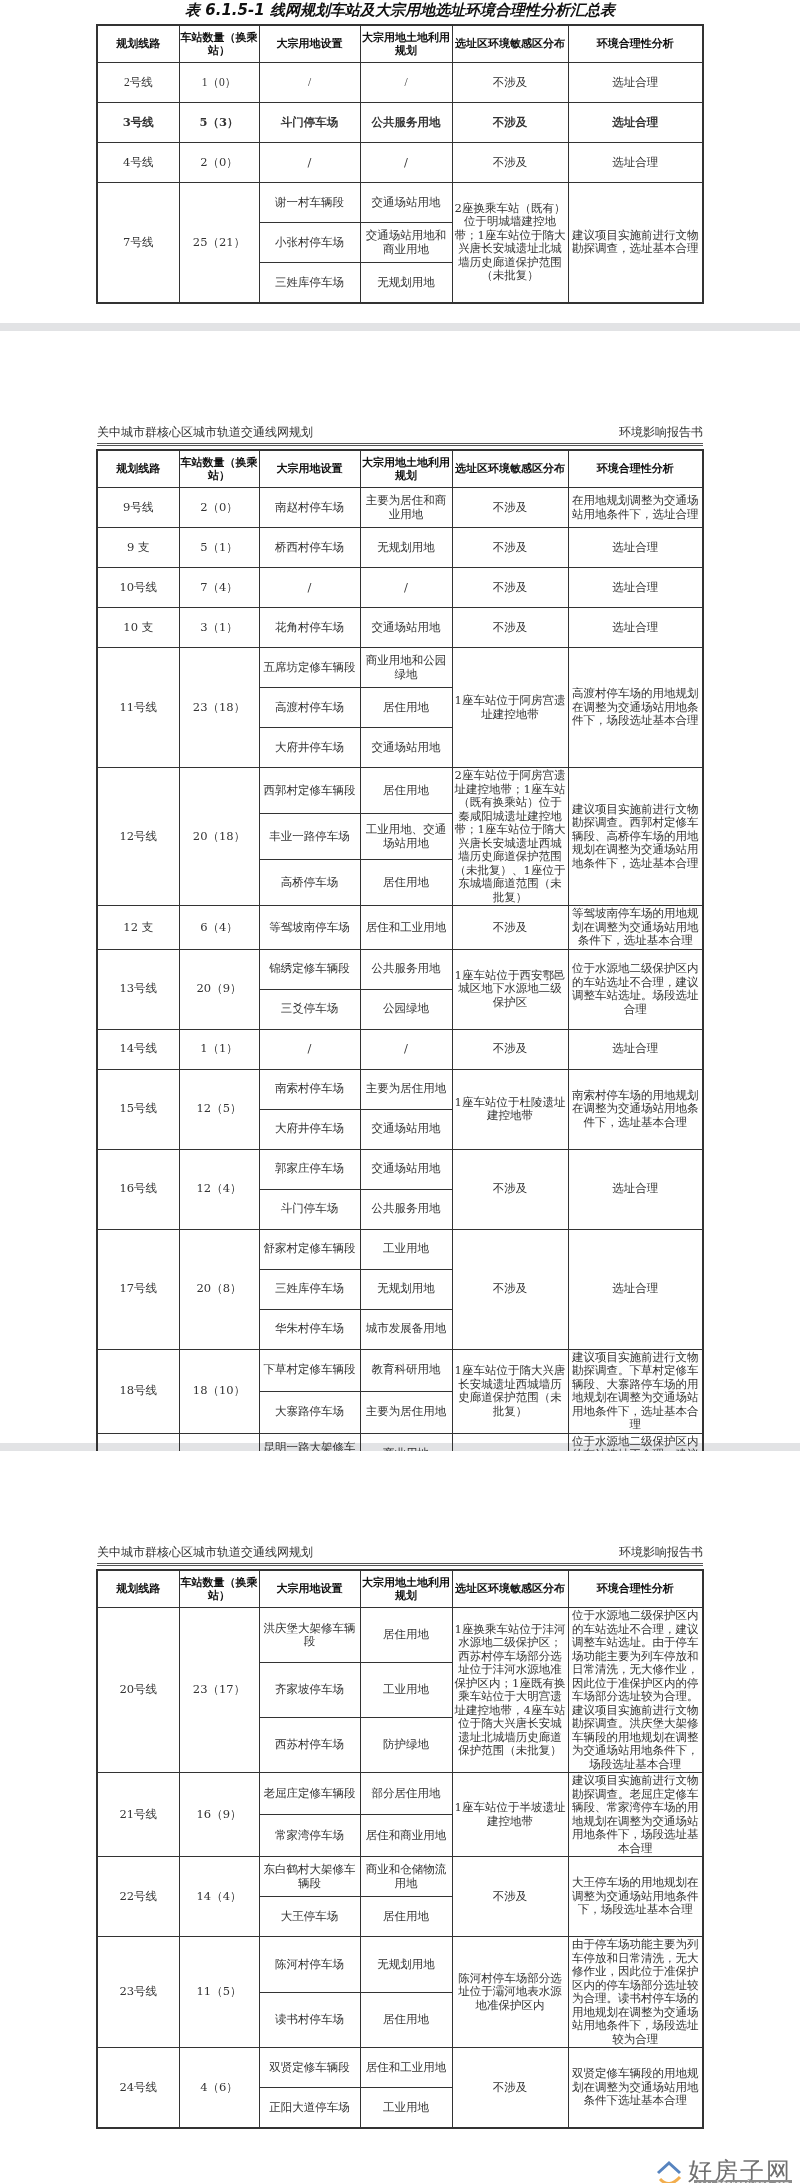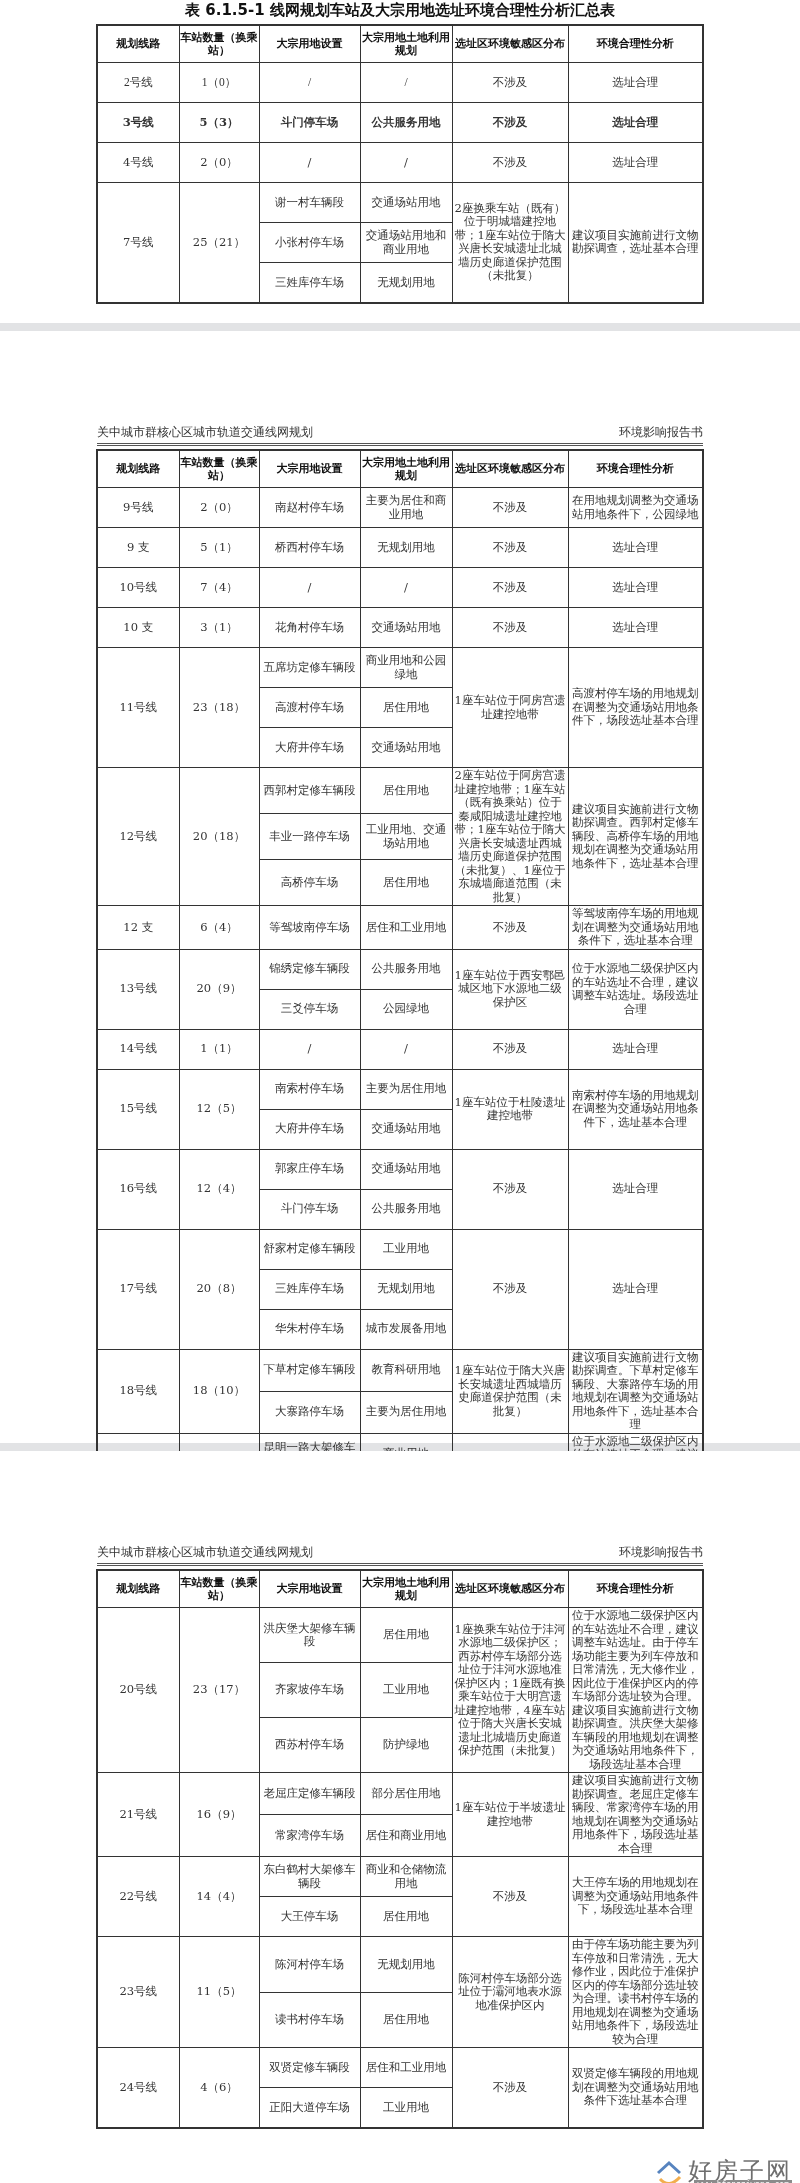--- a/index.html
+++ b/index.html
@@ -1,19 +1,19 @@
 <!DOCTYPE html>
 <html><head>
 <meta charset="utf-8">
 <style>
   html, body { margin: 0; padding: 0; background: #ffffff; }
   body { width: 800px; font-family: "DejaVu Serif", "Liberation Serif", serif; color: #222; }
   .page { position: relative; background: #fff; }
   .page-sep { height: 8px; background: #e2e3e5; }
-  .doc-title { text-align: center; font-family: "DejaVu Sans", sans-serif; font-weight: bold; font-size: 15px; color: #111; padding-top: 0px; height: 24px; line-height: 20px; }
+  .doc-title { text-align: center; font-family: "DejaVu Sans", sans-serif; font-weight: bold; font-size: 15px; color: #111; padding-top: 0px; height: 24px; line-height: 20px; font-style: italic; }
   .running-head { margin: 0 auto; width: 606px; display: flex; justify-content: space-between; font-size: 12px; color: #333; border-bottom: 3px double #555; padding-bottom: 2px; height: 18px; line-height: 18px; }
   table.grid { border-collapse: collapse; margin: 0 auto; width: 606px; table-layout: fixed; font-size: 11.5px; }
   table.grid td, table.grid th { border: 1px solid #333; text-align: center; vertical-align: middle; padding: 1px 1px; line-height: 13.5px; color: #333; }
   table.grid { border: 2px solid #333; }
   table.grid th { font-family: "DejaVu Sans", sans-serif; font-weight: bold; font-size: 11px; color: #111; height: 34px; }
   td.left { text-align: left; }
   .page-num { text-align: center; font-size: 12px; color: #333; }
   .watermark { position: absolute; right: 8px; bottom: 4px; display: flex; align-items: flex-end; opacity: 0.85; }
   .wm-text { font-size: 24px; color: #555; font-family: "DejaVu Serif", serif; letter-spacing: 2px; }
   .wm-url { position: absolute; right: 0; bottom: -2px; font-size: 8px; color: #fff; background: #777; padding: 0 3px; font-family: "DejaVu Sans Mono", monospace; }
@@ -114,21 +114,21 @@
         <th>环境合理性分析</th>
       </tr>
     </thead>
     <tbody>
         <tr style="height: 40px; margin-top: 12px;">
           <td>9号线</td>
           <td>2（0）</td>
           <td>南赵村停车场</td>
           <td>主要为居住和商业用地</td>
           <td>不涉及</td>
-          <td class="left">在用地规划调整为交通场站用地条件下，公园绿地</td>
+          <td class="left">在用地规划调整为交通场站用地条件下，选址合理</td>
         </tr>
         <tr style="height: 40px;">
           <td>9 支</td>
           <td>5（1）</td>
           <td>桥西村停车场</td>
           <td>无规划用地</td>
           <td>不涉及</td>
           <td>选址合理</td>
         </tr>
         <tr style="height: 40px;">

